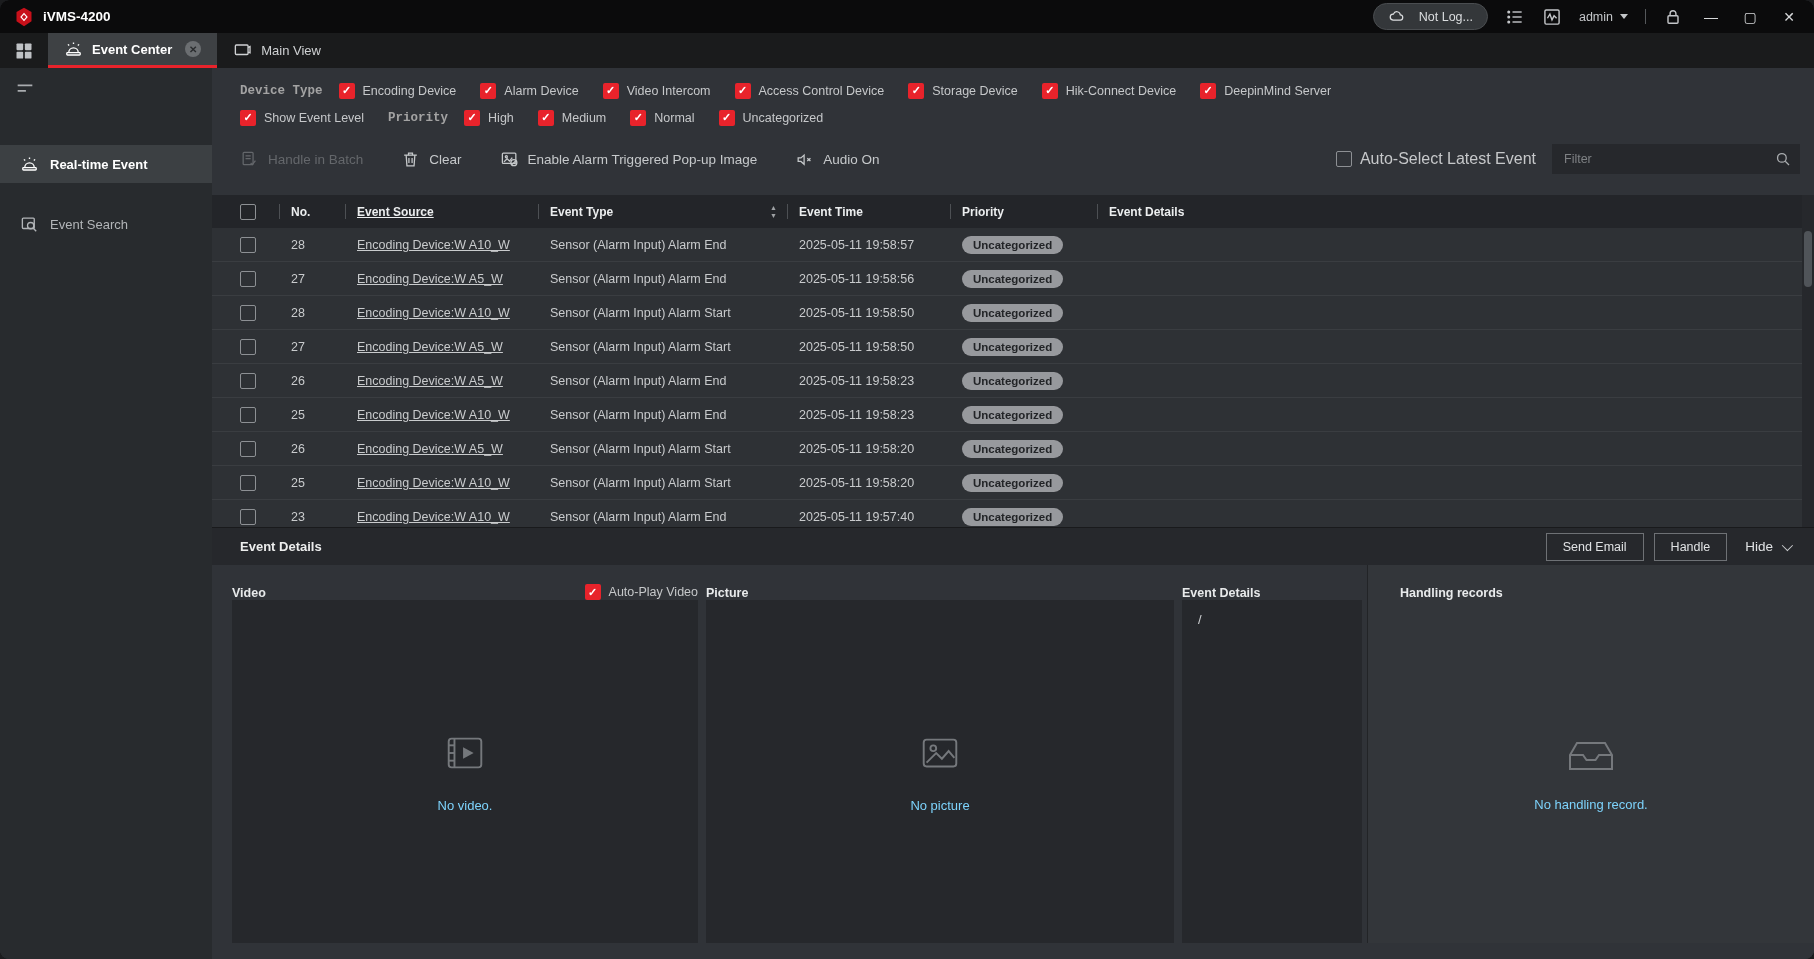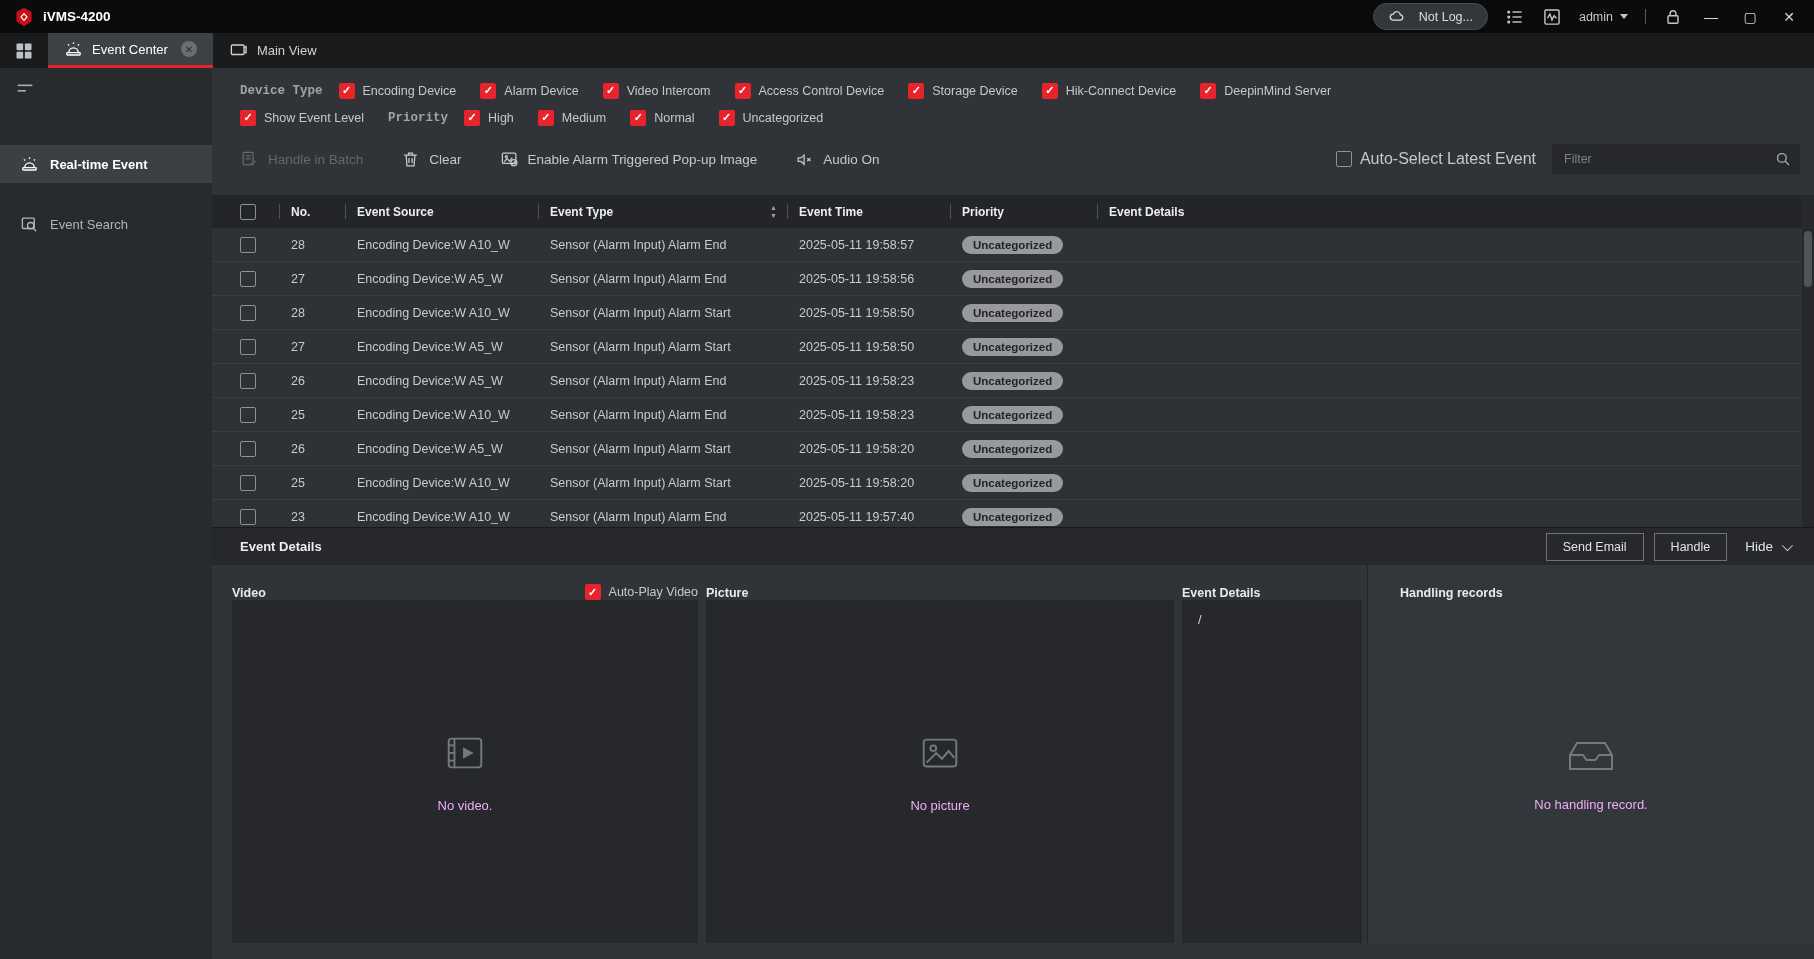--- a/index.html
+++ b/index.html
@@ -1,18 +1,18 @@
 <!DOCTYPE html>
 <html><head>
 <meta charset="utf-8">
 <style>
   * { margin:0; padding:0; box-sizing:border-box; }
   html,body { background:#1b1c1e; }
   .screen { position:relative; width:1814px; height:959px; overflow:hidden;
-            background:#303338; font-family:"Liberation Sans",sans-serif; color:#c8cacc; }
+            background:#303338; font-family:"Liberation Sans",sans-serif; color:#c8cacc;border-radius:9px; }
 
   
   .titlebar { position:absolute; top:0; left:0; right:0; height:33px; background:#0b0b0c;
               display:flex; align-items:center; padding:0 14px; gap:9px; }
   .logo { width:20px; height:20px; flex:0 0 auto; }
   .app-title { color:#ffffff; font-weight:bold; font-size:13.5px; }
   .tb-right { margin-left:auto; display:flex; align-items:center; gap:17px; color:#c4c6c9; }
   .pill { display:flex; align-items:center; gap:14px; background:#34373a; border:1px solid #4a4d50;
           border-radius:14px; padding:4px 14px; font-size:12.5px; color:#dcdee0; cursor:pointer; }
   .tb-icon { width:20px; height:20px; color:#c4c6c9; cursor:pointer; }
@@ -21,21 +21,21 @@
            border-top:5px solid #c4c6c9; }
   .tb-div { width:1px; height:15px; background:#55585b; }
   .win-btn { width:22px; height:22px; display:flex; align-items:center; justify-content:center;
              font-size:14px; color:#d6d8da; cursor:pointer; }
 
   
   .tabbar { position:absolute; top:33px; left:0; right:0; height:35px; background:#1a1b1c;
             display:flex; align-items:stretch; }
   .apps-btn { width:48px; display:flex; align-items:center; justify-content:center; color:#bfc2c5; cursor:pointer; }
   .tab { display:flex; align-items:center; gap:9px; padding:0 16px; font-size:13px; color:#cfd1d3; cursor:pointer; }
-  .tab.active { background:#3e4144; color:#ffffff; font-weight:normal; border-bottom:3px solid #e8232b; padding-bottom:0; }
+  .tab.active { background:#3e4144; color:#ffffff; font-weight:bold; border-bottom:3px solid #e8232b; padding-bottom:0; }
   .tab-close { width:16px; height:16px; border-radius:50%; background:#6b6e71; color:#2a2c2e;
                display:flex; align-items:center; justify-content:center; font-size:10px; margin-left:4px; cursor:pointer; }
   .tab-icon { width:19px; height:19px; }
 
   
   .body { position:absolute; top:68px; left:0; right:0; bottom:0; }
   .sidebar { position:absolute; left:0; top:0; width:212px; height:100%; background:#282b2e; }
   .collapse-btn { position:absolute; top:10px; left:14px; width:22px; height:22px; color:#a9acaf; cursor:pointer; }
   .side-item { position:absolute; left:0; right:0; height:38px; display:flex; align-items:center; gap:11px;
                padding-left:20px; font-size:13px; color:#b2b5b8; cursor:pointer; }
@@ -68,21 +68,21 @@
   .filter-box input::placeholder { color:#7e8184; }
   .filter-box .f-search { position:absolute; right:8px; top:6px; width:18px; height:18px; color:#a9acaf; cursor:pointer; }
 
   
   .table { position:absolute; top:127px; left:0; right:0; height:332px; overflow:hidden; }
   .thead { display:flex; align-items:center; height:33px; background:#232529; font-size:12px; font-weight:bold; color:#eceeef; }
   .cell { position:relative; height:100%; display:flex; align-items:center; padding-left:12px; overflow:hidden; white-space:nowrap; }
   .hdiv::before { content:""; position:absolute; left:0; top:9px; width:1px; height:15px; background:#4d5054; }
   .c-check { width:67px; padding-left:28px; }
   .c-no { width:66px; }
-  .c-source { width:193px; }
+  .c-source { width:193px;text-decoration:underline; }
   .c-type { width:249px; }
   .c-time { width:163px; }
   .c-priority { width:147px; }
   .c-details { flex:1; }
   .rowcb { width:16px; height:16px; border:1px solid #8d9094; border-radius:2px; background:transparent; cursor:pointer; }
   .sorter { margin-left:auto; margin-right:10px; display:flex; flex-direction:column; gap:1px; color:#9ea1a4;
             font-size:7px; line-height:7px; cursor:pointer; }
   .tbody { }
   .trow { display:flex; align-items:center; height:34px; background:#2e3135; border-bottom:1px solid #3a3d41;
           font-size:12.5px; color:#c9cbcd; cursor:pointer; }
@@ -107,21 +107,21 @@
   .panel-head { height:35px; display:flex; align-items:flex-end; font-weight:bold; font-size:12.5px; color:#e8eaeb; }
   .panel-body { position:absolute; top:35px; left:0; right:0; bottom:0; background:#26282c;
                 display:flex; flex-direction:column; align-items:center; justify-content:center; gap:22px; }
   .p-video { position:absolute; left:20px; top:0; bottom:0; width:466px; }
   .p-picture { position:absolute; left:494px; top:0; bottom:0; width:468px; }
   .p-ed { position:absolute; left:970px; top:0; bottom:0; width:180px; }
   .p-handling { position:absolute; left:1155px; top:0; right:0; bottom:0; background:#33363a; border-left:1px solid #222427;
                 padding-left:32px; }
   .p-handling .panel-body { background:transparent; left:0; right:0; }
   .p-ed .panel-body { align-items:flex-start; justify-content:flex-start; padding:12px 16px; color:#cfd1d3; font-size:13px; }
-  .empty-txt { color:#f0abfc; font-size:13px; }
+  .empty-txt { color:#7dd3fc; font-size:13px; }
   .ph-icon { color:#75787c; }
   .ap-check { margin-left:auto; display:flex; align-items:center; gap:8px; font-weight:normal; color:#c6c8ca; cursor:pointer; }
 </style>
 </head>
 <body>
 
 <div class="screen">
 
   <div class="titlebar">
     <svg class="logo" viewBox="0 0 24 24">

